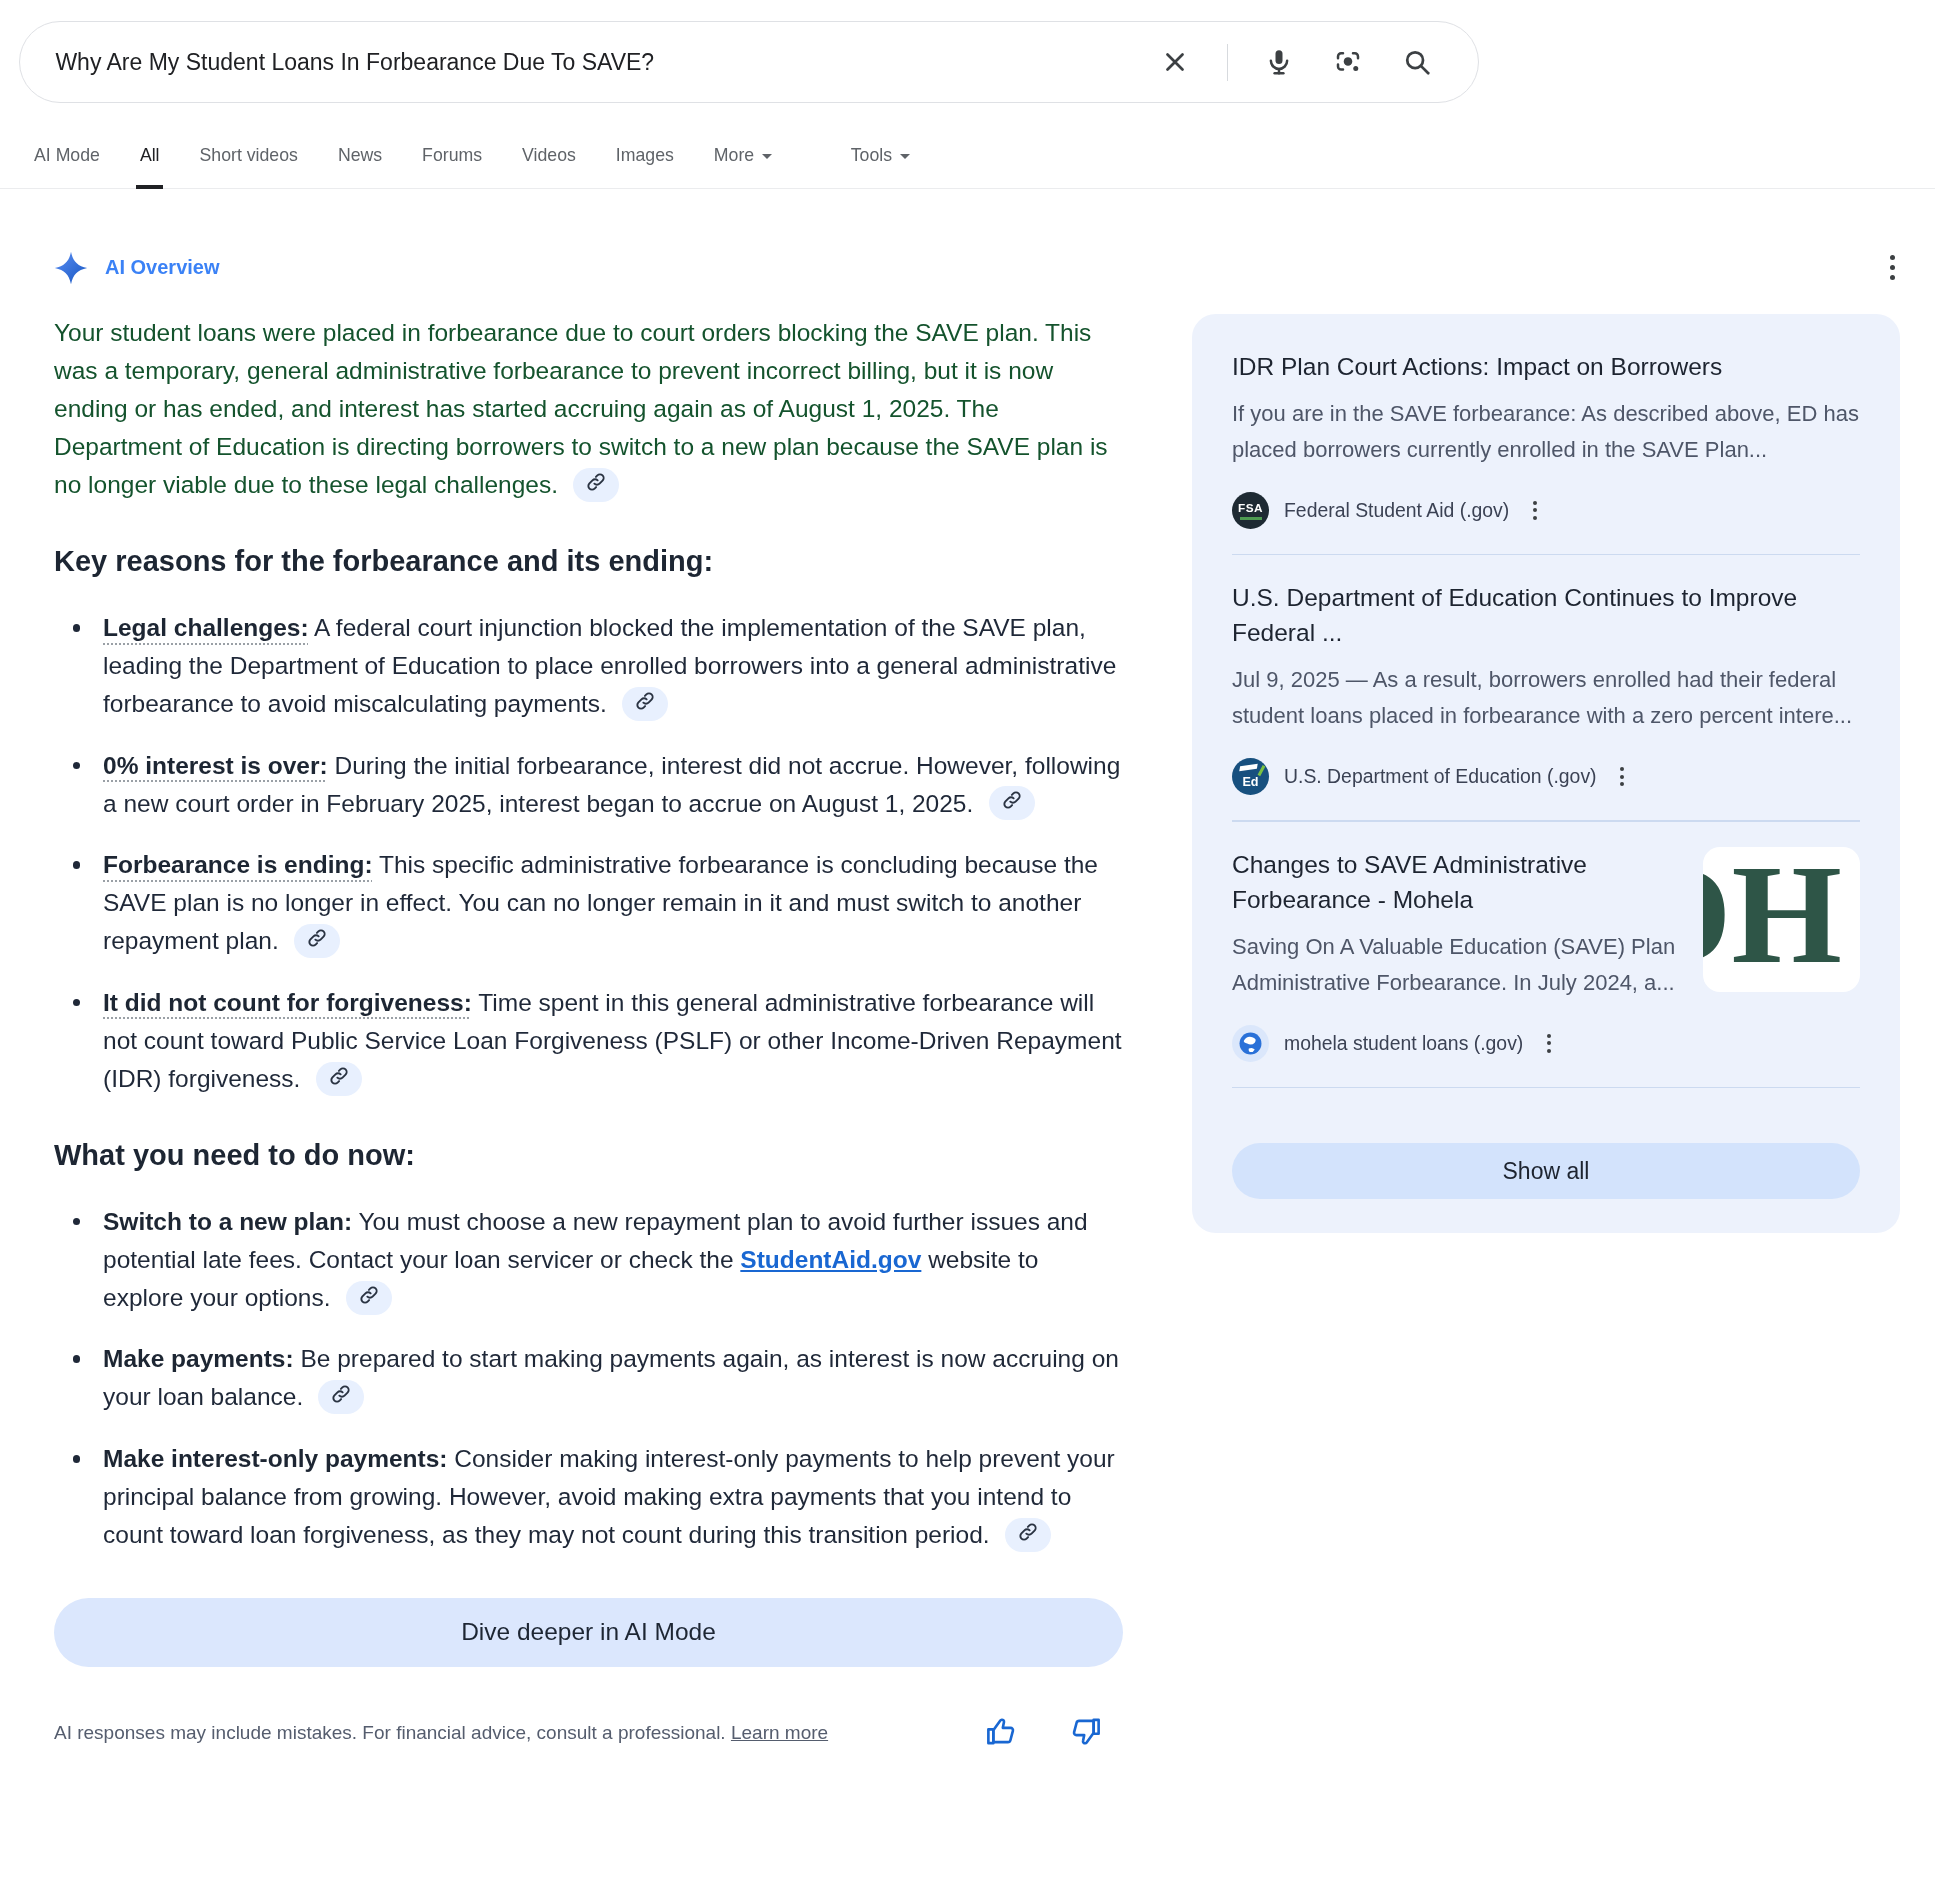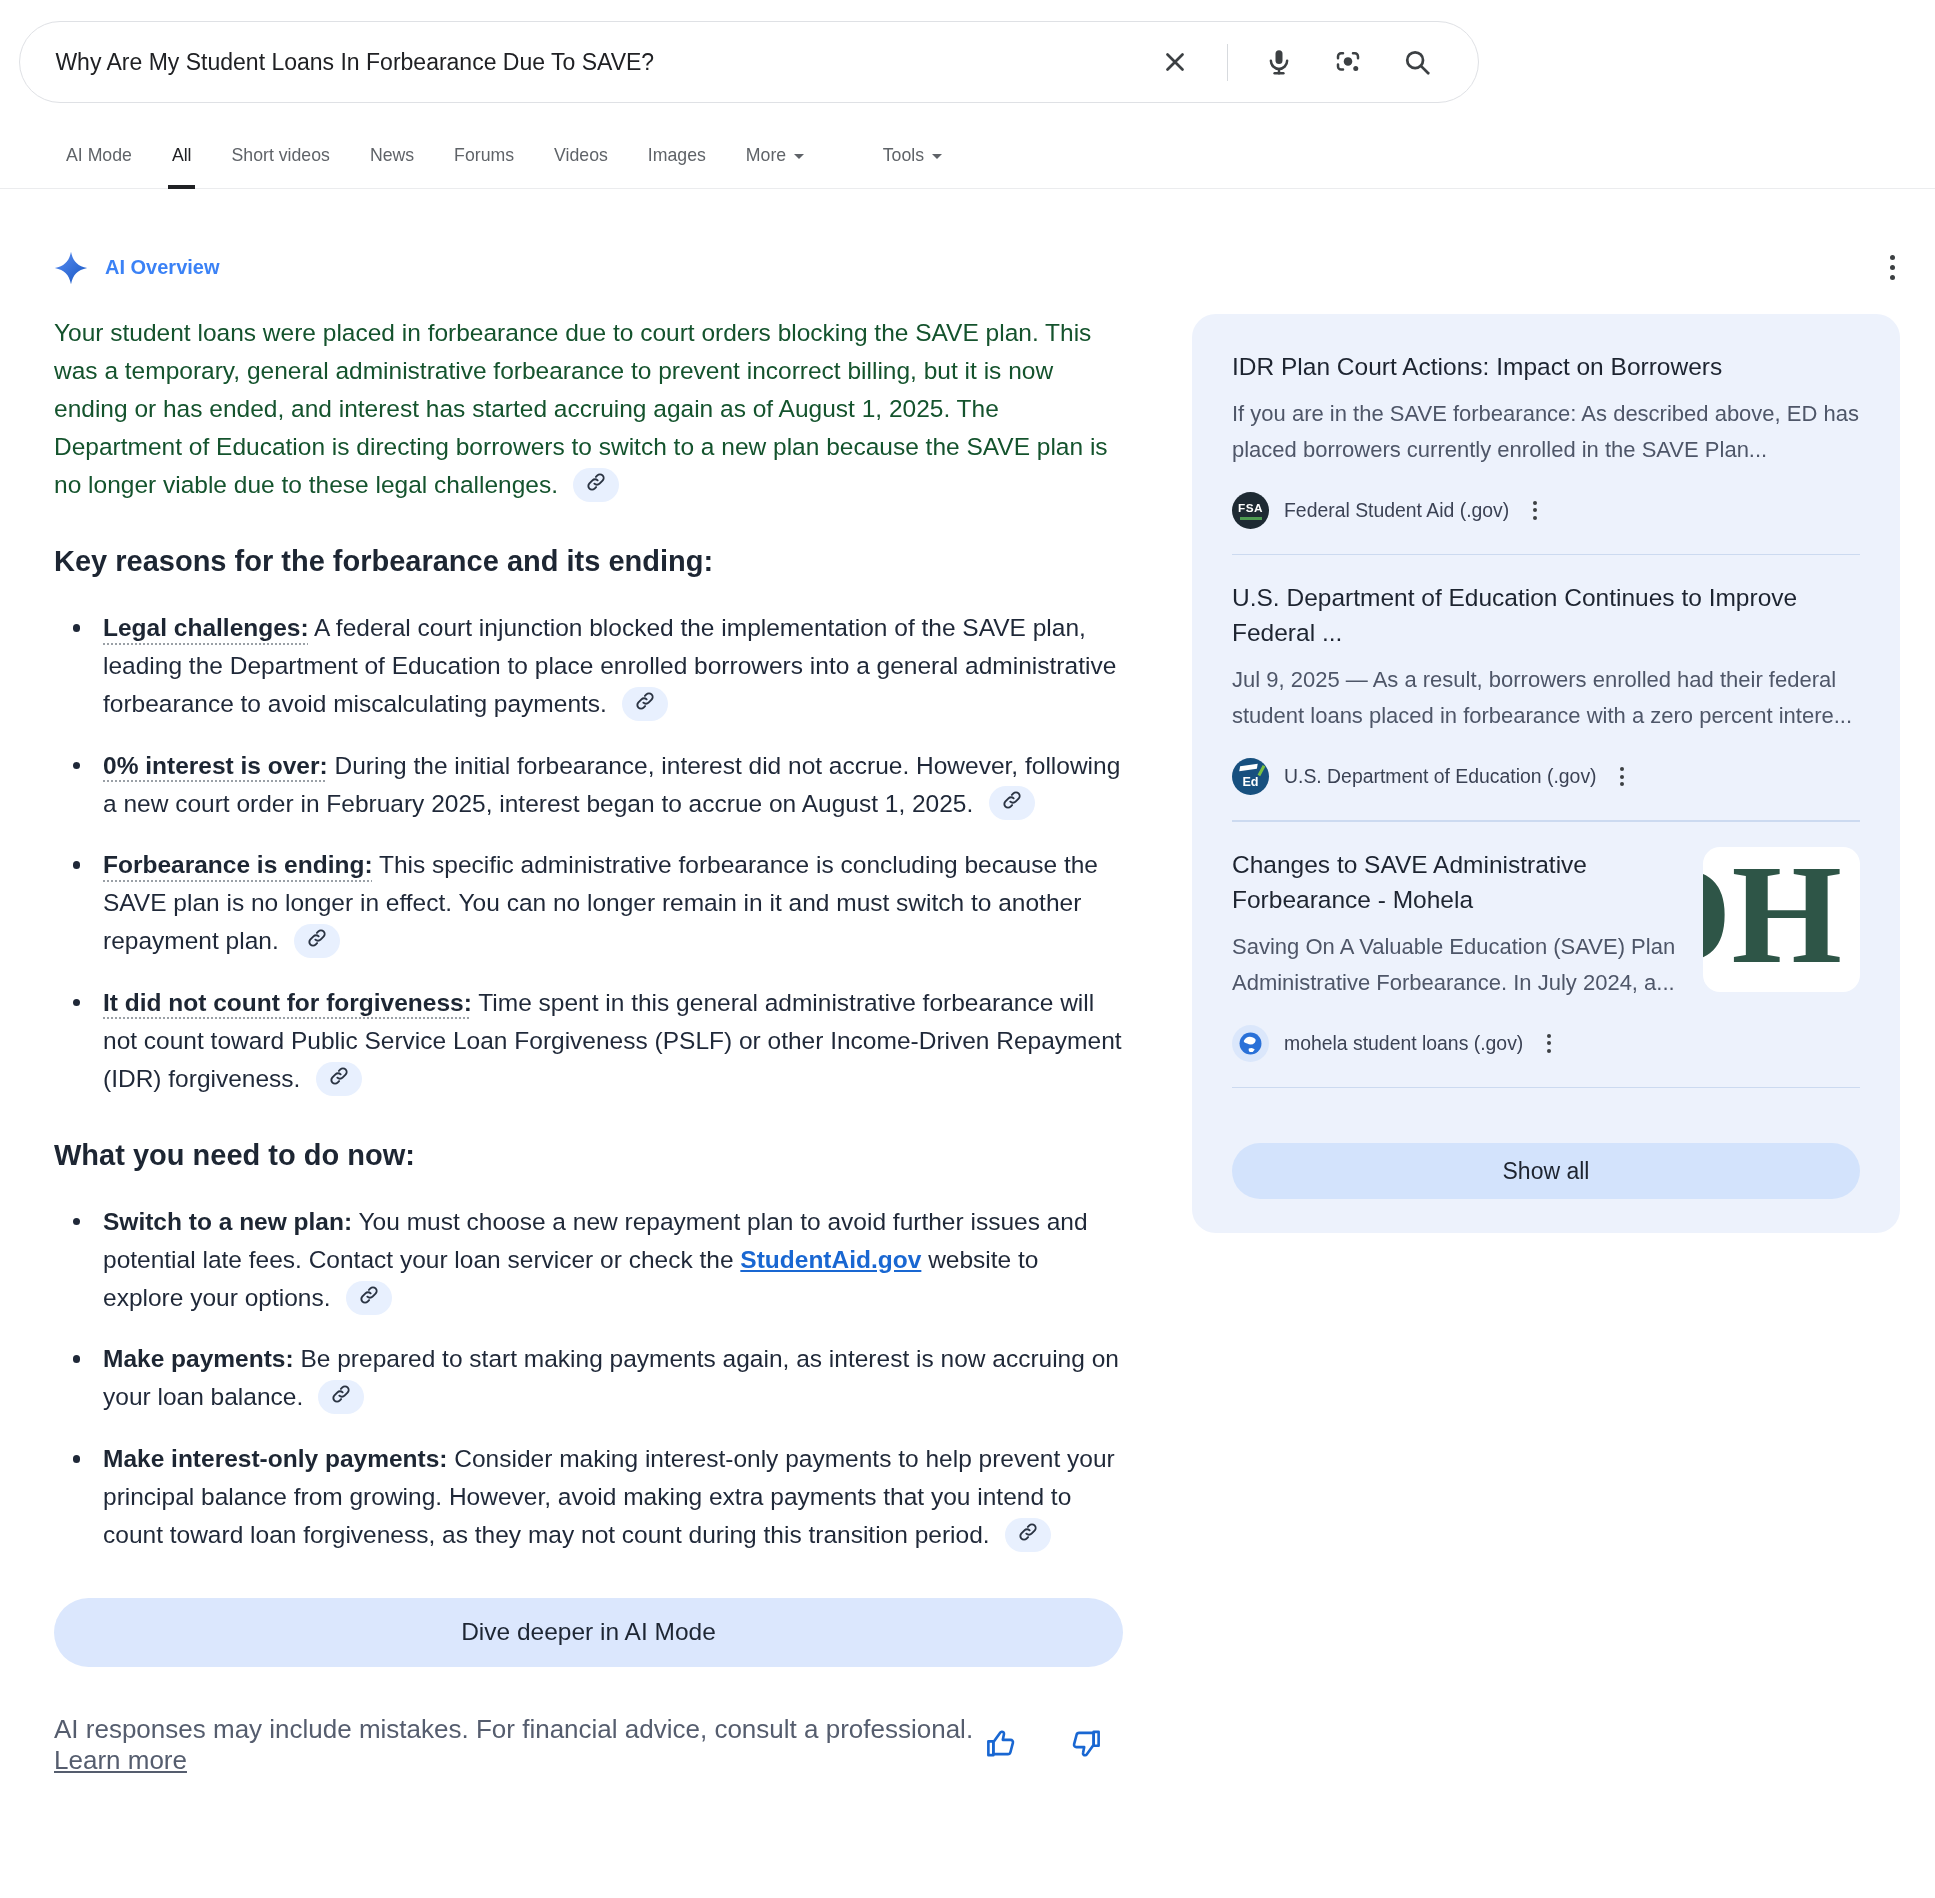--- a/index.html
+++ b/index.html
@@ -12,21 +12,21 @@
     padding:0 44px 0 35px; }
   .search-input { flex:1; border:none; outline:none; font-size:23px; color:#202124;
     font-family:"Liberation Sans", sans-serif; background:transparent; }
   .sb-icons { display:flex; align-items:center; gap:35px; }
   .icon-btn { width:34px; height:34px; border:none; background:transparent; cursor:pointer;
     display:flex; align-items:center; justify-content:center; padding:0; }
   .icon-btn svg { display:block; }
   .sb-divider { width:0.8px; height:37px; background:#d7dade; }
 
   
-  .nav-wrap { margin-top:42px; border-bottom:0.8px solid #ebecee; padding:0 0 22px 66px; }
+  .nav-wrap { margin-top:42px; border-bottom:0.8px solid #ebecee; padding:0 0 22px 34px; }
   .nav { display:flex; align-items:center; gap:40px; font-size:17.7px; color:#5f6368; }
   .tab { cursor:pointer; position:relative; display:flex; align-items:center; gap:7.6px; }
   .tab.active { color:#202124; font-weight:500; }
   .tab.active::after { content:""; position:absolute; left:-3.4px; right:-3.4px; bottom:-23px;
     height:4.2px; background:#202124; }
   .tab-tools { margin-left:39px;text-align:right; }
   .caret { width:0; height:0; border-left:5px solid transparent; border-right:5px solid transparent;
     border-top:5.9px solid #5f6368; display:inline-block; margin-top:2.5px; }
 
   
@@ -59,21 +59,21 @@
 
   .chip { display:inline-flex; align-items:center; justify-content:center; width:46px;
     height:34px; border-radius:17px; background:#e8f0fe; vertical-align:middle;
     margin-left:8.4px; cursor:pointer; position:relative; top:-1.7px; }
 
   .dive-btn { margin-top:44px; width:100%; height:69px; border:none; border-radius:35px;
     background:#dbe7fd; color:#1d2633; font-size:24.5px; font-weight:500; cursor:pointer;
     font-family:"Liberation Sans", sans-serif; }
 
   .footer-row { margin-top:47px; display:flex; align-items:center; justify-content:space-between; }
-  .disclaimer { font-size:26px; color:#555d6e; }
+  .disclaimer { font-size:19px; color:#555d6e; }
   .learn-more { color:#555d6e; text-decoration:underline; cursor:pointer; }
   .thumbs { display:flex; align-items:center; gap:49px; margin-right:20px; }
   .thumb-btn { border:none; background:transparent; cursor:pointer; padding:0; }
 
   
   .sidebar { width:708px; margin-left:69px; background:#edf2fc; border-radius:23.6px;
     padding:35px 40px 34px; }
   .card { overflow:hidden; }
   .card-title { font-size:24.5px; line-height:35px; font-weight:500; color:#1d2430; cursor:pointer; }
   .card-snippet { margin-top:11.8px; font-size:22px; line-height:36px; color:#4e5668; }

